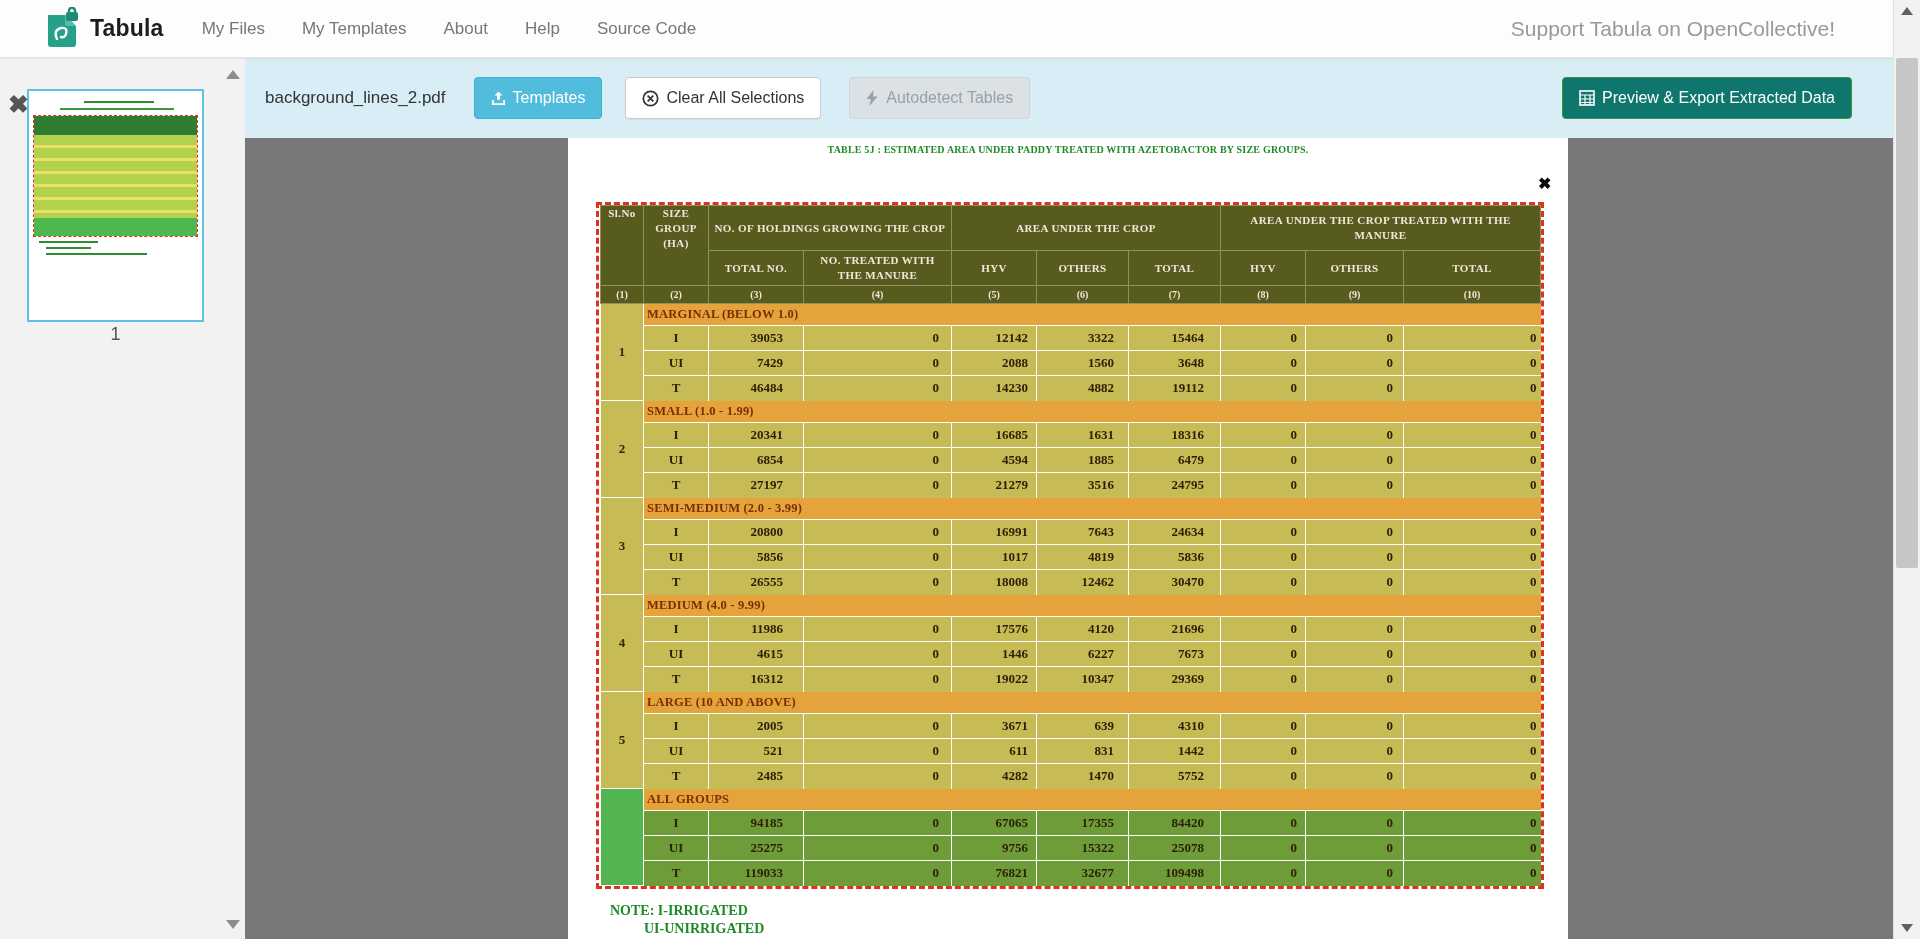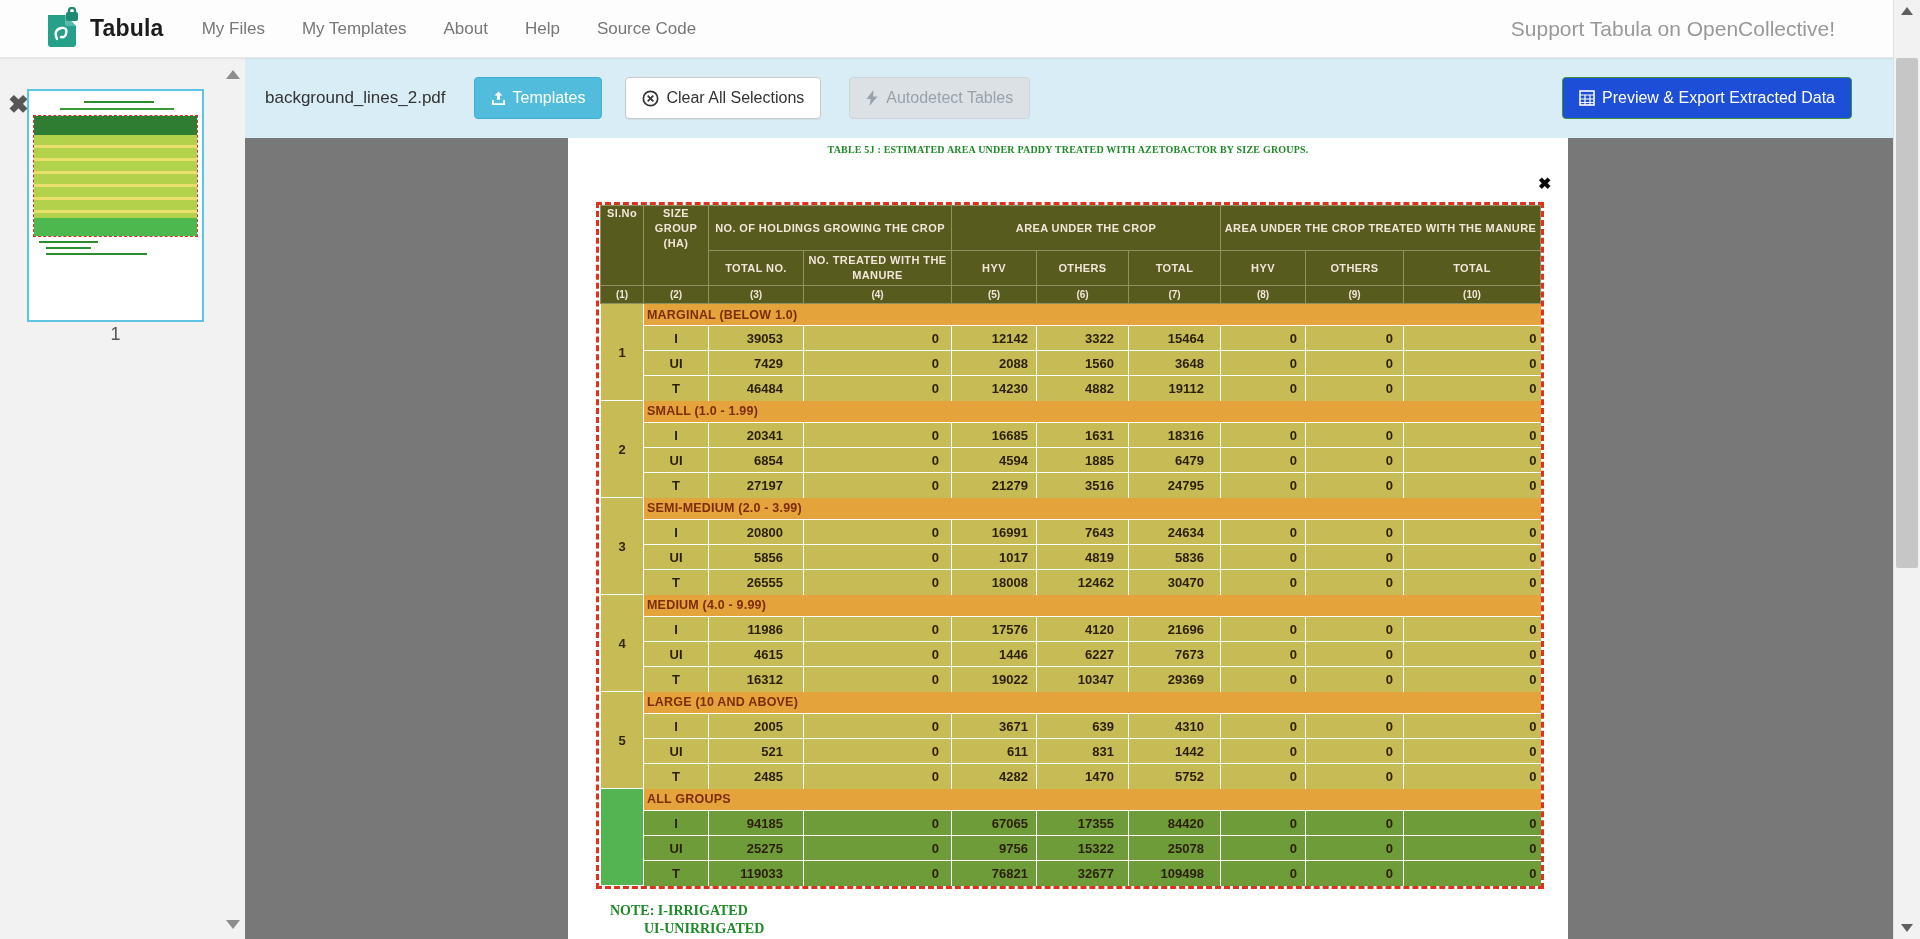--- a/index.html
+++ b/index.html
@@ -19,21 +19,21 @@
   
   .toolbar { position:absolute; left:245px; top:58px; width:1648px; height:80px; background:#d9edf7;
              display:flex; align-items:center; padding-left:20px; z-index:20; }
   .pdf-filename { font-size:17px; color:#333; }
   .btn { display:inline-flex; align-items:center; gap:7px; font-size:16px; border-radius:4px;
          padding:11px 16px; cursor:pointer; border:1px solid transparent; white-space:nowrap; }
   .btn-templates { background:#52bcdc; border-color:#3fafd2; color:#fff; margin-left:28px; }
   .btn-clear { background:#fff; border-color:#c9c9c9; color:#333; margin-left:23px;
                box-shadow:0 1px 1px rgba(0,0,0,.05); }
   .btn-autodetect { background:#dbe1e5; border-color:#cdd5da; color:#98a2a8; margin-left:28px; cursor:default; }
-  .btn-export { background:#1d4ed8; border-color:#3e923e; color:#fff; margin-left:auto; margin-right:41px; }
+  .btn-export { background:#0f766e; border-color:#3e923e; color:#fff; margin-left:auto; margin-right:41px; }
   .btn svg { display:block; }
 
   
   .sidebar { position:absolute; left:0; top:58px; width:245px; height:881px; background:#f2f2f2; z-index:10; }
   .remove-page { position:absolute; left:8px; top:34px; font-size:25px; font-weight:bold; color:#565656;
                  cursor:pointer; line-height:1; }
   .thumb { position:absolute; left:27px; top:31px; width:177px; height:233px; background:#fff;
            border:2px solid #5fc4e4; cursor:pointer; }
   .thumb-inner { position:relative; width:100%; height:100%; background:#fff; }
   .t-line { position:absolute; background:#2e8b2e; height:2px; }
@@ -69,21 +69,21 @@
   .close-selection { position:absolute; left:970px; top:38px; font-size:16px; font-weight:900; color:#0a0a0a;
                      cursor:pointer; line-height:1; font-family:"Liberation Sans",sans-serif; }
   .table-wrap { position:absolute; left:32px; top:67px; width:940px; }
   .selection { position:absolute; left:-4px; top:-3px; right:-4px; bottom:-3px;
                border:3px dashed #e0301e; z-index:5; cursor:move; }
   .note-1 { position:absolute; left:42px; top:765px; color:#1e8a28; font-size:14px; }
   .note-2 { position:absolute; left:76px; top:783px; color:#1e8a28; font-size:14px; }
 
   
   table.pdft { border-collapse:collapse; table-layout:fixed; width:940px;
-               font-family:Liberation Sans, sans-serif; font-weight:bold; }
+               font-family:Liberation Serif, serif; font-weight:bold; }
   .pdft th, .pdft td { overflow:hidden; }
   .pdft .gh th, .pdft .sh th { background:#575b1e; color:#f2e6d9; font-size:11px; font-weight:bold;
         border:1px solid #8f9260; text-align:center; letter-spacing:.4px; line-height:1.35; padding:0 3px; }
   .pdft .gh th { height:45px; }
   .pdft .sh th { height:35px; }
   .pdft .c-sl { vertical-align:top; padding-top:7px; font-size:10px; }
   .pdft .c-sg { vertical-align:top; padding-top:5px; font-size:11px; }
   .pdft .cn td { background:#575b1e; color:#f2e6d9; font-size:10px; text-align:center; height:18px;
         border:1px solid #8f9260; }
   .pdft .sl { background:#c6bb54; color:#342507; text-align:center; vertical-align:middle; font-size:13px;

